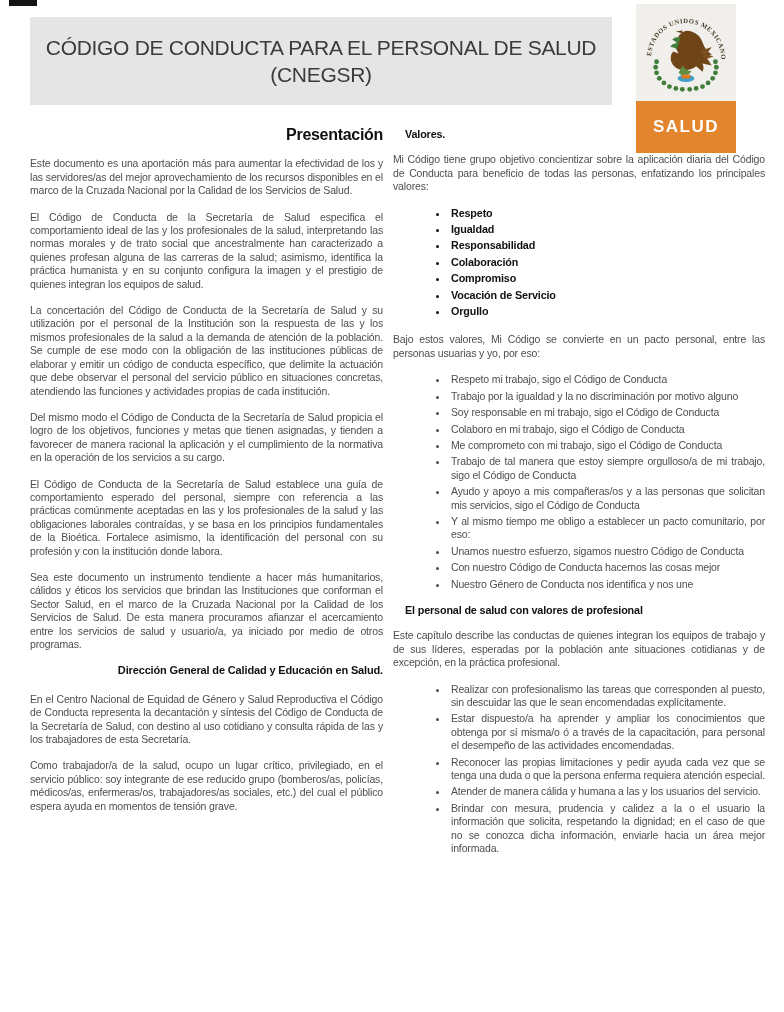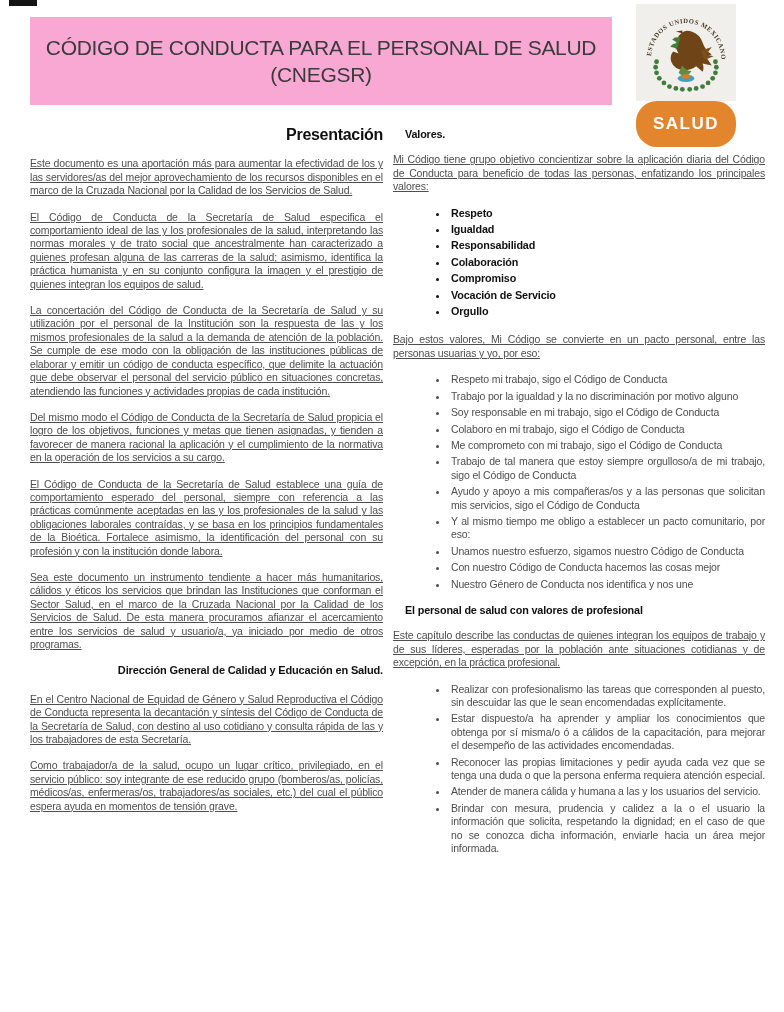--- a/index.html
+++ b/index.html
@@ -4,44 +4,44 @@
 <style>
   html,body{margin:0;padding:0;}
   body{
     width:784px;height:1012px;position:relative;background:#ffffff;
     font-family:"Liberation Sans",sans-serif;overflow:hidden;
   }
   .artifact{position:absolute;left:9px;top:0;width:28px;height:6px;background:#141414;}
   
   .header-box{
     position:absolute;left:30px;top:17px;width:582px;height:88px;
-    background:#f9a8d4;display:flex;flex-direction:column;justify-content:center;
+    background:#e5e5e5;display:flex;flex-direction:column;justify-content:center;
     text-align:center;
   }
   .header-title{
     font-size:21px;font-weight:400;color:#3b3b3b;letter-spacing:-0.3px;line-height:27px;
   }
   
   .logo-box{
     position:absolute;left:636px;top:4px;width:100px;height:97px;
     background:#f0efeb;display:flex;align-items:center;justify-content:center;
   }
   .salud-box{
-    position:absolute;left:636px;top:101px;width:100px;height:46px;
-    background:#e2852d;display:flex;align-items:center;justify-content:center;border-radius:21px;
+    position:absolute;left:636px;top:101px;width:100px;height:52px;
+    background:#e2852d;display:flex;align-items:center;justify-content:center;
   }
   .salud-label{
     color:#ffffff;font-weight:700;font-size:17px;letter-spacing:1.5px;
   }
   
   .col{position:absolute;top:128px;font-size:10.5px;line-height:13.4px;
     color:#4e4e4e;text-align:justify;letter-spacing:-0.15px;}
   .col-left{left:30px;width:353px;}
   .col-right{left:393px;width:372px;}
-  .col p{margin:0 0 13px 0;text-decoration:underline;}
+  .col p{margin:0 0 13px 0;}
   h1.pres{font-size:16px;font-weight:700;color:#111;margin:0 0 16px 0;text-align:right;letter-spacing:-0.3px;}
   h2.sub{font-size:11px;font-weight:700;color:#111;margin:2px 0 15px 0;text-align:right;}
   h3.rhead{font-size:10.8px;font-weight:700;color:#111;margin:0 0 12px 12px;text-align:left;}
   ul.doc-list{margin:0 0 13px 0;padding:0 0 0 56px;}
   ul.doc-list li{margin:0 0 3px 0;padding-left:2px;}
   ul.values li{font-weight:700;color:#111;font-size:10.8px;margin-bottom:3px;text-align:left;}
   .spacer-sm{height:2px;}
 </style>
 </head>
 <body>
@@ -139,18 +139,18 @@
     <li>Ayudo y apoyo a mis compañeras/os y a las personas que solicitan mis servicios, sigo el Código de Conducta</li>
     <li>Y al mismo tiempo me obligo a establecer un pacto comunitario, por eso:</li>
     <li>Unamos nuestro esfuerzo, sigamos nuestro Código de Conducta</li>
     <li>Con nuestro Código de Conducta hacemos las cosas mejor</li>
     <li>Nuestro Género de Conducta nos identifica y nos une</li>
   </ul>
   <h3 class="rhead">El personal de salud con valores de profesional</h3>
   <p>Este capítulo describe las conductas de quienes integran los equipos de trabajo y de sus líderes, esperadas por la población ante situaciones cotidianas y de excepción, en la práctica profesional.</p>
   <ul class="doc-list">
     <li>Realizar con profesionalismo las tareas que corresponden al puesto, sin descuidar las que le sean encomendadas explícitamente.</li>
-    <li>Estar dispuesto/a ha aprender y ampliar los conocimientos que obtenga por sí misma/o ó a cálidos de la capacitación, para mejorar el desempeño de las actividades encomendadas.</li>
+    <li>Estar dispuesto/a ha aprender y ampliar los conocimientos que obtenga por sí misma/o ó a través de la capacitación, para personal el desempeño de las actividades encomendadas.</li>
     <li>Reconocer las propias limitaciones y pedir ayuda cada vez que se tenga una duda o que la persona enferma requiera atención especial.</li>
     <li>Atender de manera cálida y humana a las y los usuarios del servicio.</li>
     <li>Brindar con mesura, prudencia y calidez a la o el usuario la información que solicita, respetando la dignidad; en el caso de que no se conozca dicha información, enviarle hacia un área mejor informada.</li>
   </ul>
 </div>
 
 </body></html>

